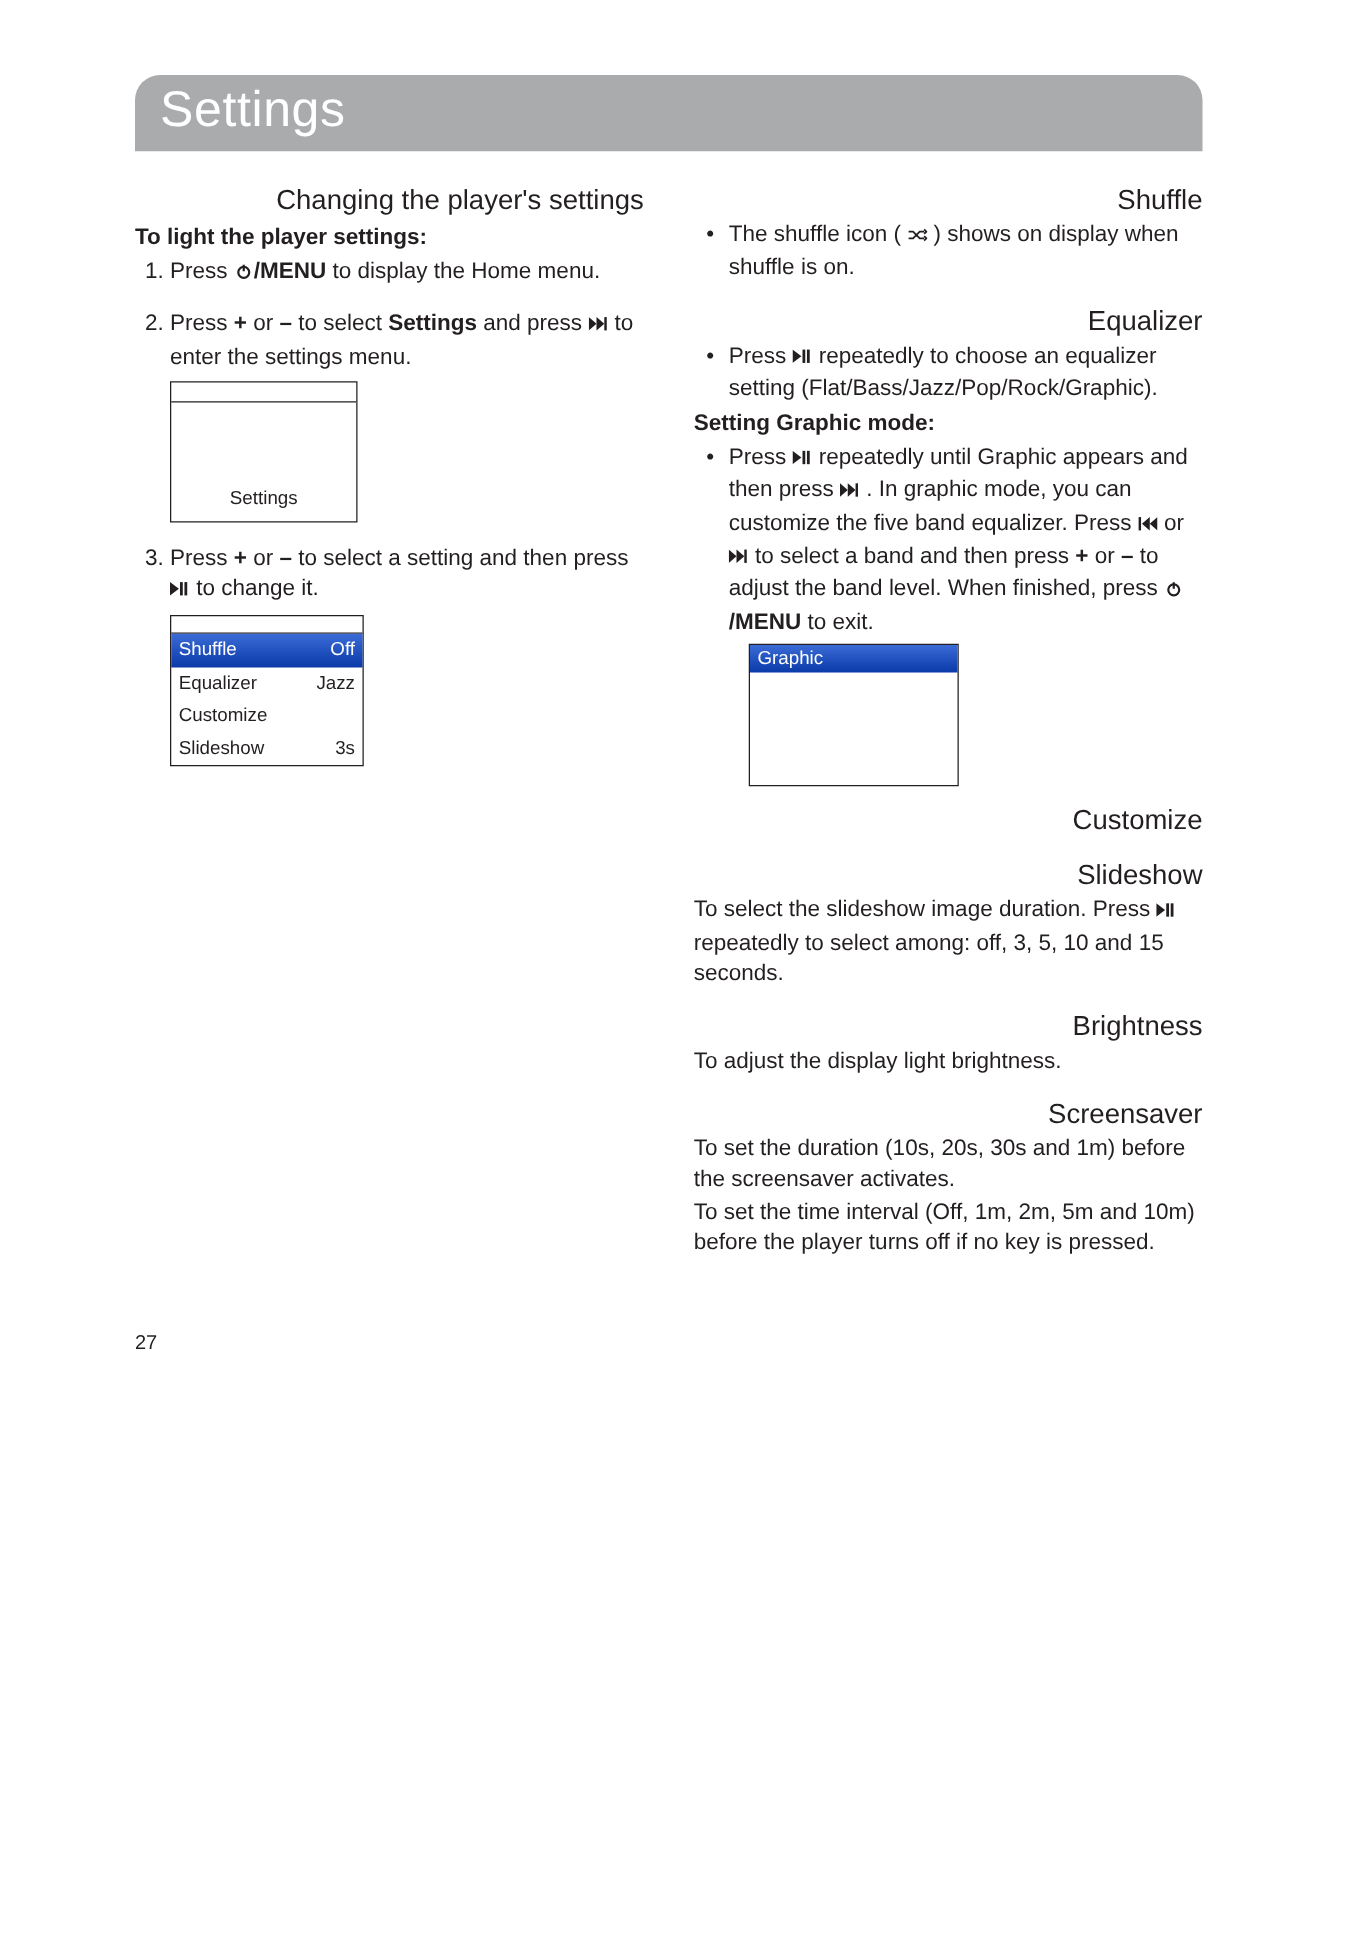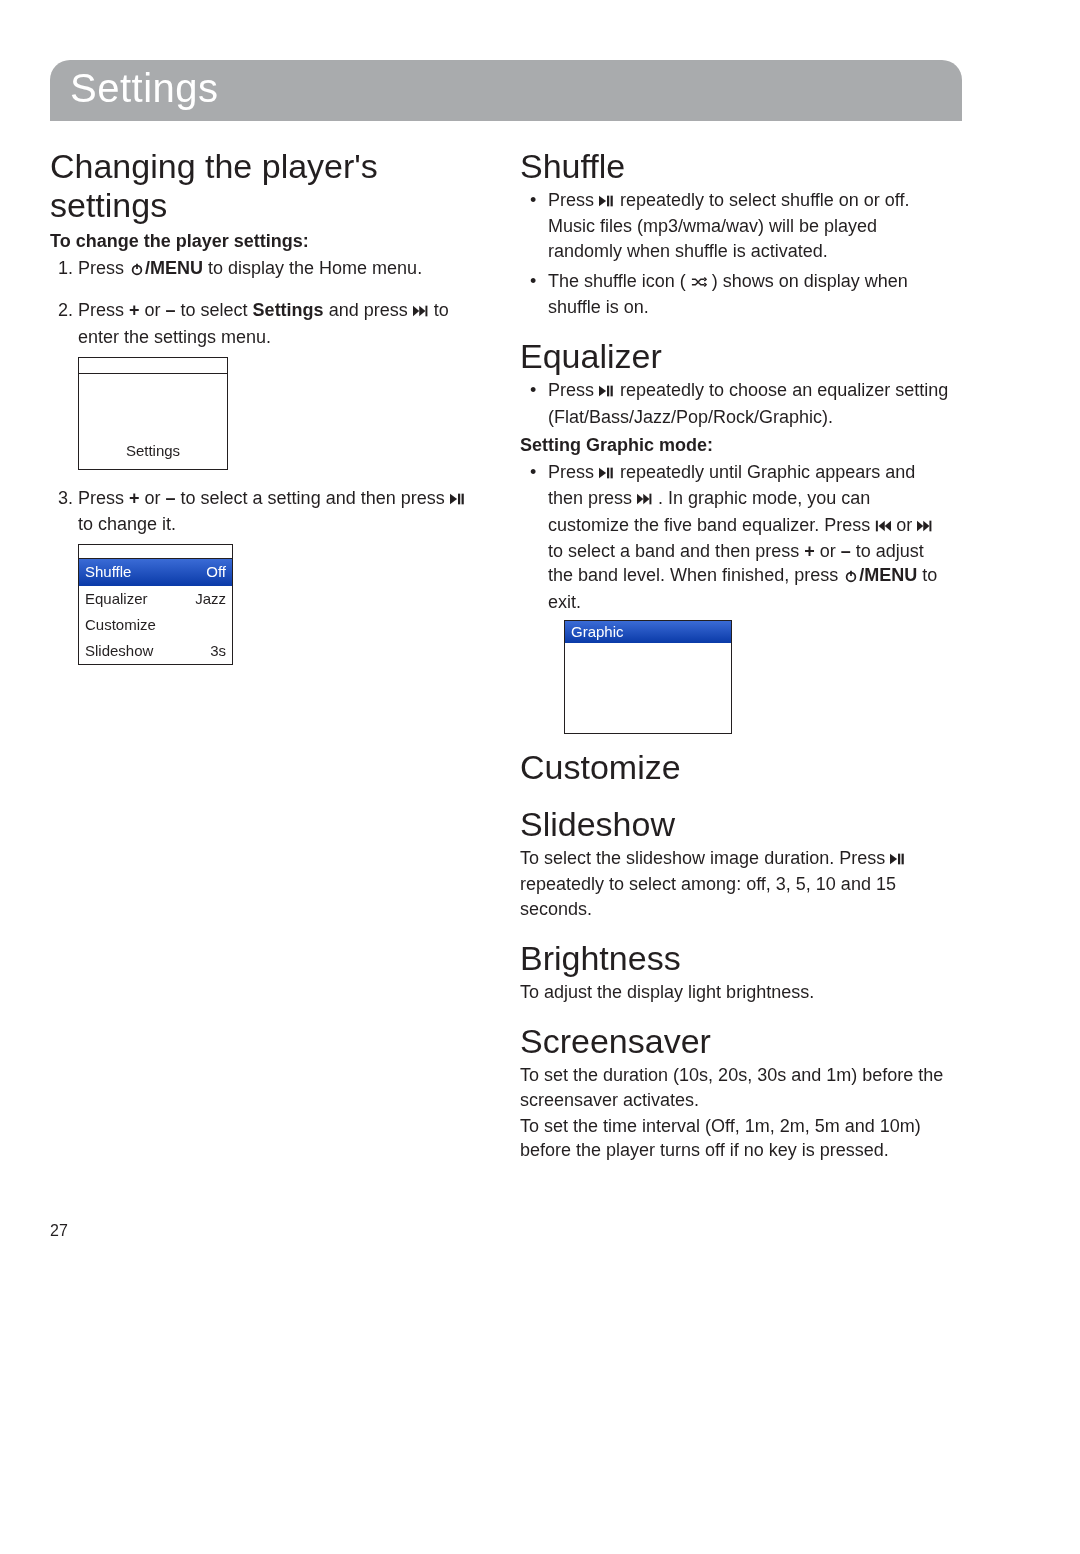--- a/index.html
+++ b/index.html
@@ -1,27 +1,27 @@
 <!DOCTYPE html>
 <html><head>
 <meta charset="utf-8">
 <style>
   * { box-sizing: border-box; margin: 0; padding: 0; }
   html, body { width: 1080px; background: #fff; font-family: "Segoe UI", "Myriad Pro", Arial, sans-serif; color: #231f20; }
-  .page { width: 1037px; padding: 60px 75px 40px 50px; }
+  .page { width: 1037px; padding: 60px 75px 40px 108px; }
   .title-bar {
     background: #a9abad;
     border-radius: 20px 20px 0 0;
     padding: 6px 20px 10px 20px;
     margin-bottom: 18px;
   }
   .title-bar h1 { font-size: 40px; font-weight: 400; color: #fff; letter-spacing: 0.5px; }
   .cols { display: flex; gap: 40px; }
   .col { width: 430px; }
-  h2 { font-size: 34px; font-weight: 400; margin-top: 8px; margin-bottom: 2px; }
+  h2 { font-size: 22px; font-weight: 400; margin-top: 8px; margin-bottom: 2px; text-align: right; }
   h3.sub { font-size: 18px; font-weight: 700; margin-top: 6px; margin-bottom: 4px; }
   ol.steps { list-style: decimal; padding-left: 28px; font-size: 18px; line-height: 1.35; }
   ol.steps > li { margin-top: 4px; margin-bottom: 16px; }
   ul.bul { list-style: none; padding-left: 28px; font-size: 18px; line-height: 1.35; }
   ul.bul > li { position: relative; margin-bottom: 6px; }
   ul.bul > li::before { content: "•"; position: absolute; left: -18px; top: 0; }
   p.body { font-size: 18px; line-height: 1.35; margin-top: 2px; }
   b { font-weight: 700; }
   .icon { display: inline-block; vertical-align: -2px; }
   .shot {
@@ -48,21 +48,21 @@
 <div class="page">
 
   <div class="title-bar">
     <h1>Settings</h1>
   </div>
 
   <div class="cols">
 
     <div class="col">
       <h2>Changing the player's settings</h2>
-      <h3 class="sub">To change the player settings:</h3>
+      <h3 class="sub">To light the player settings:</h3>
 
       <ol class="steps">
         <li>
           <span>Press </span><span class="icon"><svg class="inline-svg" viewBox="0 0 16 16">
                 <circle cx="8" cy="9" r="5" fill="none" stroke="#231f20" stroke-width="2"></circle>
                 <line x1="8" y1="2" x2="8" y2="8" stroke="#231f20" stroke-width="2"></line>
               </svg></span><b>/MENU</b><span> to display the Home menu.</span>
         </li>
         <li>
           <span>Press </span><b>+</b><span> or </span><b>–</b><span> to select </span><b>Settings</b><span> and press </span><span class="icon"><svg class="inline-svg" viewBox="0 0 18 14">
@@ -104,27 +104,20 @@
               <span>3s</span>
             </div>
           </div>
         </li>
       </ol>
     </div>
 
     <div class="col">
       <h2>Shuffle</h2>
       <ul class="bul">
-        <li>
-          <span>Press </span><span class="icon"><svg class="inline-svg" viewBox="0 0 18 14">
-                <polygon points="0,1 8,7 0,13" fill="#231f20"></polygon>
-                <rect x="9" y="1" width="2.5" height="12" fill="#231f20"></rect>
-                <rect x="13" y="1" width="2.5" height="12" fill="#231f20"></rect>
-              </svg></span><span> repeatedly to select shuffle on or off. Music files (mp3/wma/wav) will be played randomly when shuffle is activated.</span>
-        </li>
         <li>
           <span>The shuffle icon ( </span><span class="icon"><svg class="inline-svg" viewBox="0 0 18 14">
                 <path d="M1 4 H5 L11 10 H15 M15 8 L17 10 L15 12 M1 10 H5 L11 4 H15 M15 2 L17 4 L15 6" fill="none" stroke="#231f20" stroke-width="1.6"></path>
               </svg></span><span> ) shows on display when shuffle is on.</span>
         </li>
       </ul>
 
       <h2 style="margin-top:18px">Equalizer</h2>
       <ul class="bul">
         <li>

